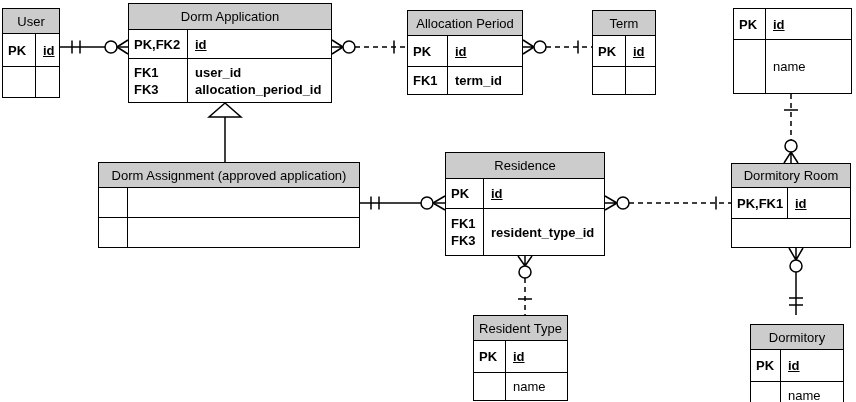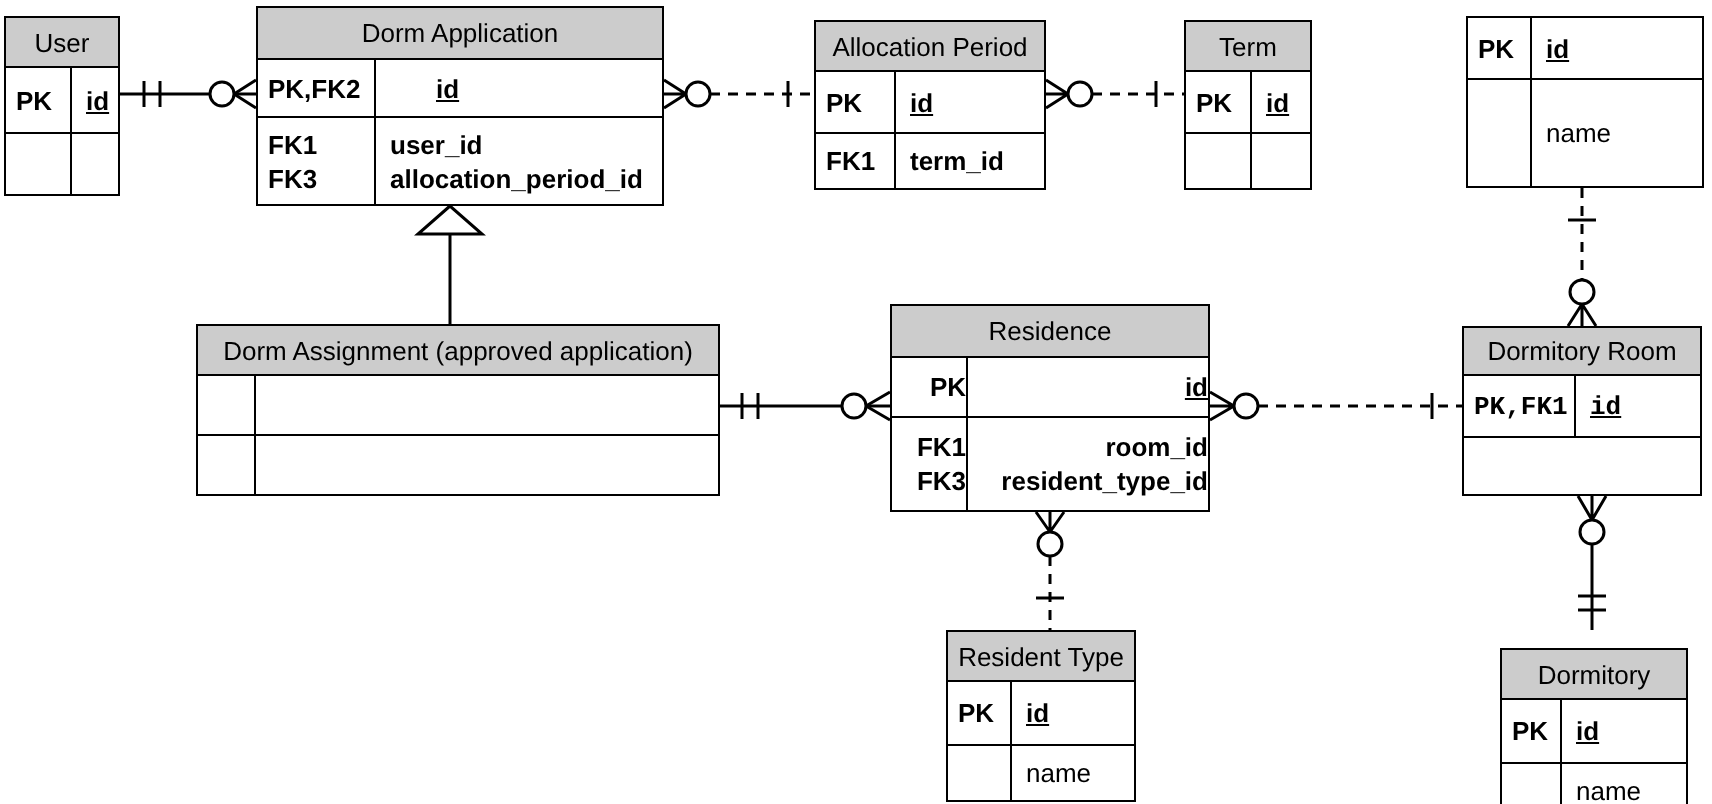--- a/index.html
+++ b/index.html
@@ -113,21 +113,21 @@
       <div class="val u">id</div>
     </div>
     <div class="row fill">
       <div class="key" style="width:33px;"></div>
       <div class="val"></div>
     </div>
   </div>
 
   <div class="entity" style="left:128px;top:3px;width:204px;height:100px;">
     <div class="hdr" style="height:25px;">Dorm Application</div>
-    <div class="row sep" style="height:28px;gap:23px;">
+    <div class="row sep" style="height:28px;">
       <div class="key" style="width:59px;">PK,FK2</div>
       <div class="val u">id</div>
     </div>
     <div class="row fill">
       <div class="key" style="width:59px;">
         <div>FK1</div>
         <div>FK3</div>
       </div>
       <div class="val">
         <div>user_id</div>
@@ -176,41 +176,40 @@
     <div class="row sep" style="height:29px;">
       <div class="key" style="width:29px;"></div>
       <div class="val"></div>
     </div>
     <div class="row fill">
       <div class="key" style="width:29px;"></div>
       <div class="val"></div>
     </div>
   </div>
 
-  <div class="entity" style="left:445px;top:152px;width:160px;height:104px;text-align:right;">
+  <div class="entity" style="left:445px;top:152px;width:160px;height:104px;">
     <div class="hdr" style="height:25px;">Residence</div>
     <div class="row sep" style="height:29px;">
       <div class="key" style="width:38px;">PK</div>
       <div class="val u">id</div>
     </div>
     <div class="row fill">
       <div class="key" style="width:38px;">
         <div>FK1</div>
         <div>FK3</div>
       </div>
       <div class="val">
-        <div>room_id</div>
         <div>resident_type_id</div>
       </div>
     </div>
   </div>
 
   <div class="entity" style="left:731px;top:163px;width:120px;height:85px;">
     <div class="hdr" style="height:23px;text-align:right;">Dormitory Room</div>
-    <div class="row sep" style="height:30px;font-family:Liberation Mono, monospace;">
+    <div class="row sep" style="height:30px;">
       <div class="key" style="width:56px;">PK,FK1</div>
       <div class="val u">id</div>
     </div>
   </div>
 
   <div class="entity" style="left:473px;top:315px;width:95px;height:86px;">
     <div class="hdr" style="height:24px;">Resident Type</div>
     <div class="row sep" style="height:31px;">
       <div class="key" style="width:32px;">PK</div>
       <div class="val u">id</div>

